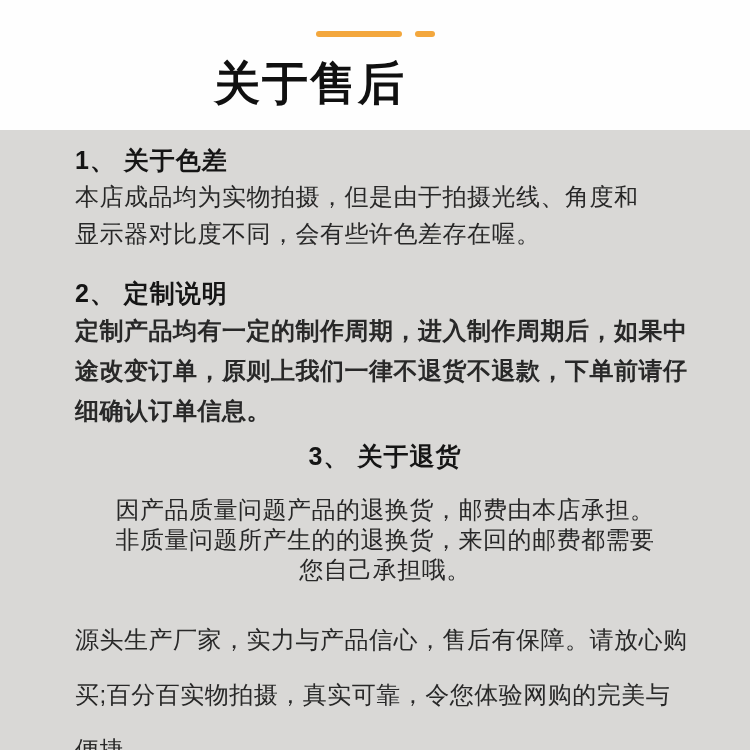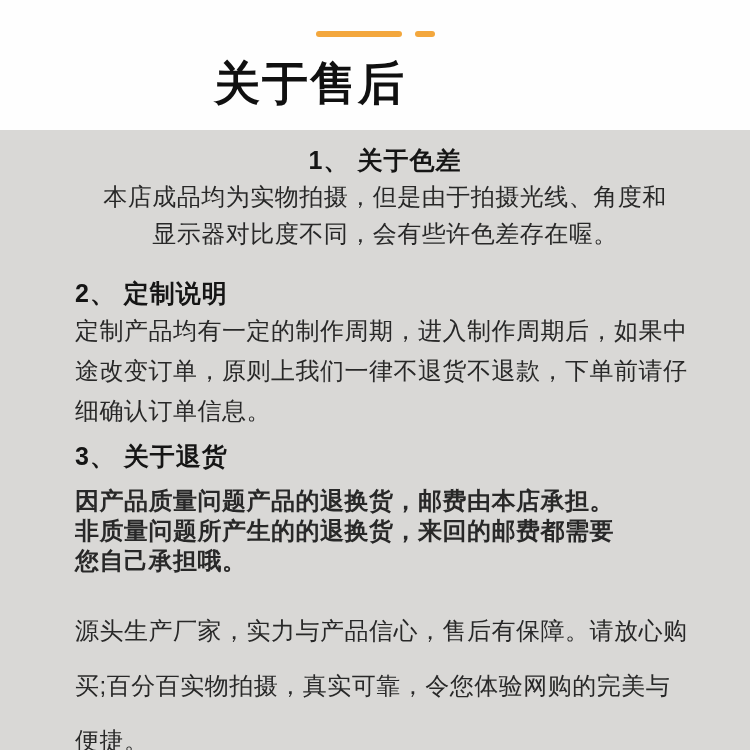--- a/index.html
+++ b/index.html
@@ -91,26 +91,26 @@
     font-weight: 700;
     letter-spacing: 1px;
     color: #151515;
   }
   .sec-body {
     margin: 0;
     font-size: 24px;
     letter-spacing: 0.5px;
     color: #282828;
   }
-  #sec1 { margin-top: 0; text-align: center; }
+  #sec1 { margin-top: 0; }
   #sec1 .sec-body { line-height: 37px; }
   #sec2 { margin-top: 23px; }
-  #sec2 .sec-body { line-height: 40px; }
-  #sec3 { margin-top: 7px; }
-  #sec3 .sec-body { line-height: 30px; margin-top: 12px; font-weight: bold; }
+  #sec2 .sec-body { line-height: 40px; font-weight: bold; }
+  #sec3 { margin-top: 7px; text-align: center; }
+  #sec3 .sec-body { line-height: 30px; margin-top: 21px; }
   #sec4 { margin-top: 27px; }
   #sec4 .sec-body { line-height: 55px; margin-top: 0; }
 </style>
 </head>
 <body>
 
 <div class="top-edge">
   <div class="seg-light"></div>
   <div class="seg-dark-a"></div>
   <div class="seg-dark-b"></div>

